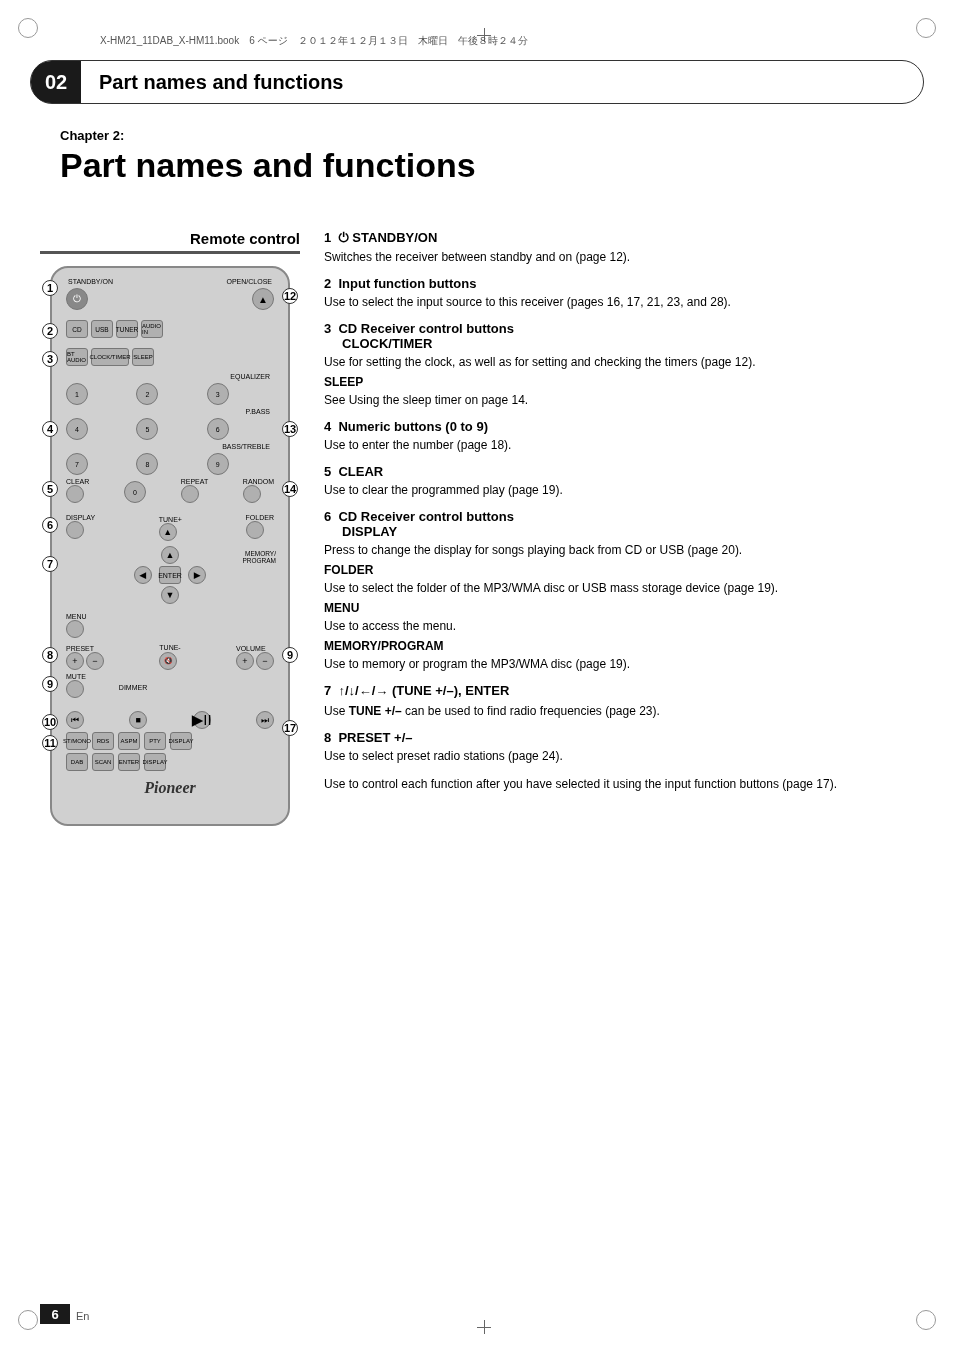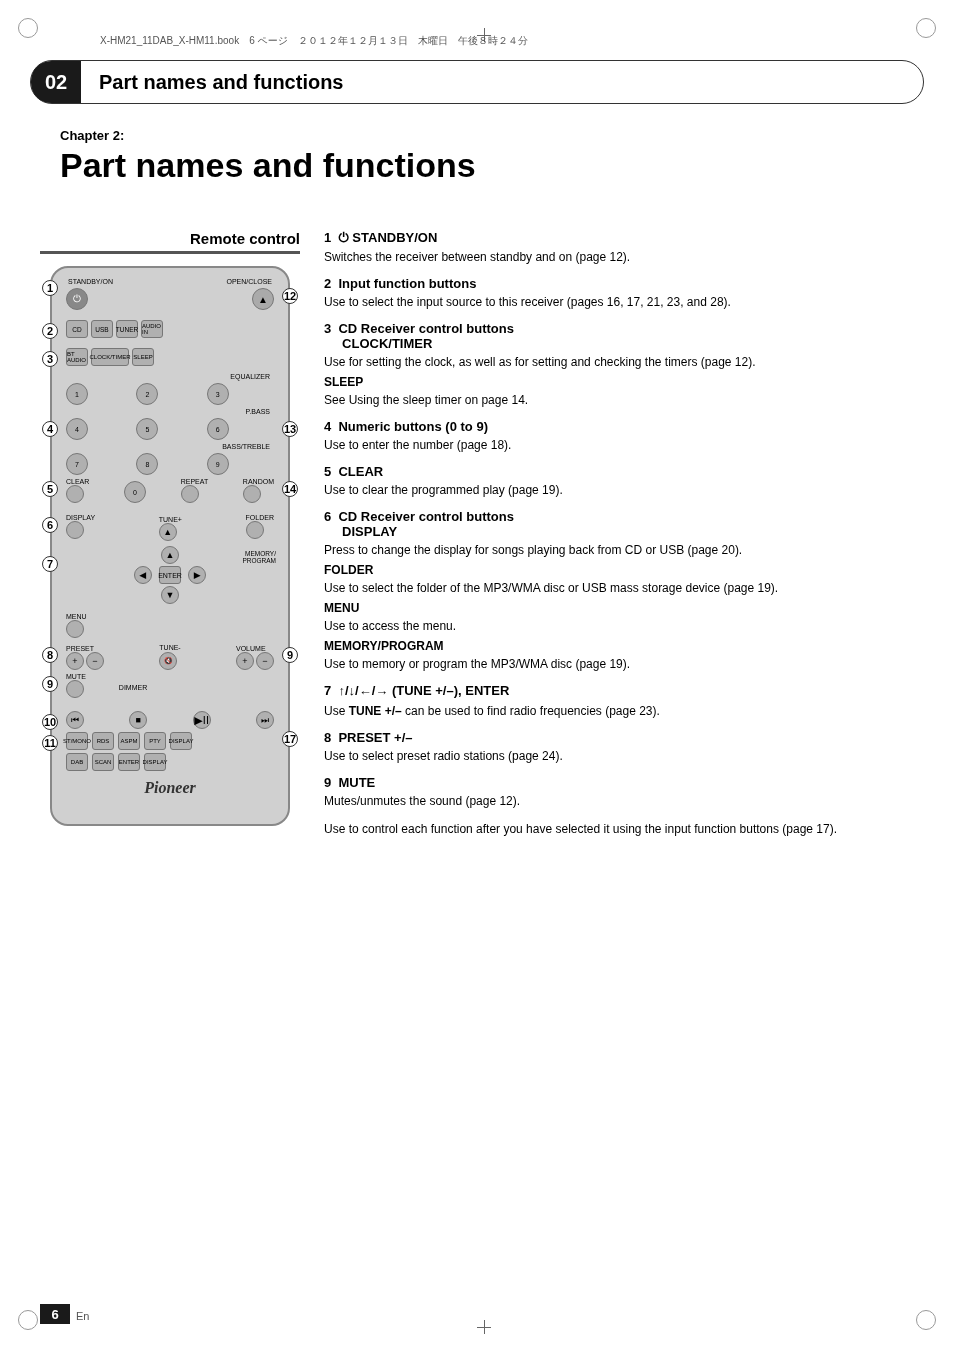--- a/index.html
+++ b/index.html
@@ -500,25 +500,25 @@
             <div style="margin-left:30px;">
               <div style="font-size:7px;">DIMMER</div>
             </div>
           </div>
         </div>
 
         <div style="height:4px;"></div>
 
         <div style="position:relative;">
           <span class="num-label" style="top:3px;">10</span>
-          <span class="num-label-r" style="top:20px;">17</span>
+          <span class="num-label-r" style="top:9px;">17</span>
           <div class="flex-row" style="justify-content:space-between;">
             <div class="remote-btn btn-round-sm" style="font-size:9px;">⏮</div>
             <div class="remote-btn btn-round-sm" style="font-size:9px;">■</div>
-            <div class="remote-btn btn-round-sm" style="font-size:11px;">▶II</div>
+            <div class="remote-btn btn-round-sm" style="font-size:15px;">▶II</div>
             <div class="remote-btn btn-round-sm" style="font-size:9px;">⏭</div>
           </div>
         </div>
 
         <div style="position:relative;">
           <span class="num-label" style="top:3px;">11</span>
           <div class="flex-row" style="font-size:7px;gap:4px;">
             <div class="remote-btn btn-small" style="font-size:6px;">ST/MONO</div>
             <div class="remote-btn btn-small" style="font-size:6px;">RDS</div>
             <div class="remote-btn btn-small" style="font-size:6px;">ASPM</div>
@@ -585,24 +585,20 @@
     <div class="desc-section">
       <div class="desc-title"><strong>7&nbsp;&nbsp;↑/↓/←/→ (TUNE +/–), ENTER</strong></div>
       <div class="desc-text" style="margin-top:4px;">Use <strong>TUNE +/–</strong> can be used to find radio frequencies (page 23).</div>
     </div>
 
     <div class="desc-section">
       <div class="desc-title"><strong>8&nbsp;&nbsp;PRESET +/–</strong></div>
       <div class="desc-text">Use to select preset radio stations (page 24).</div>
     </div>
 
-    <div class="desc-section">
-      <div class="desc-title"><strong>9&nbsp;&nbsp;MUTE</strong></div>
-      <div class="desc-text">Mutes/unmutes the sound (page 12).</div>
-    </div>
 
     <div class="desc-section">
       <div class="desc-text">Use to control each function after you have selected it using the input function buttons (page 17).</div>
     </div>
 
   </div>
 </div>
 
 <div class="page-num-box">6</div>
 <div class="page-lang">En</div>

